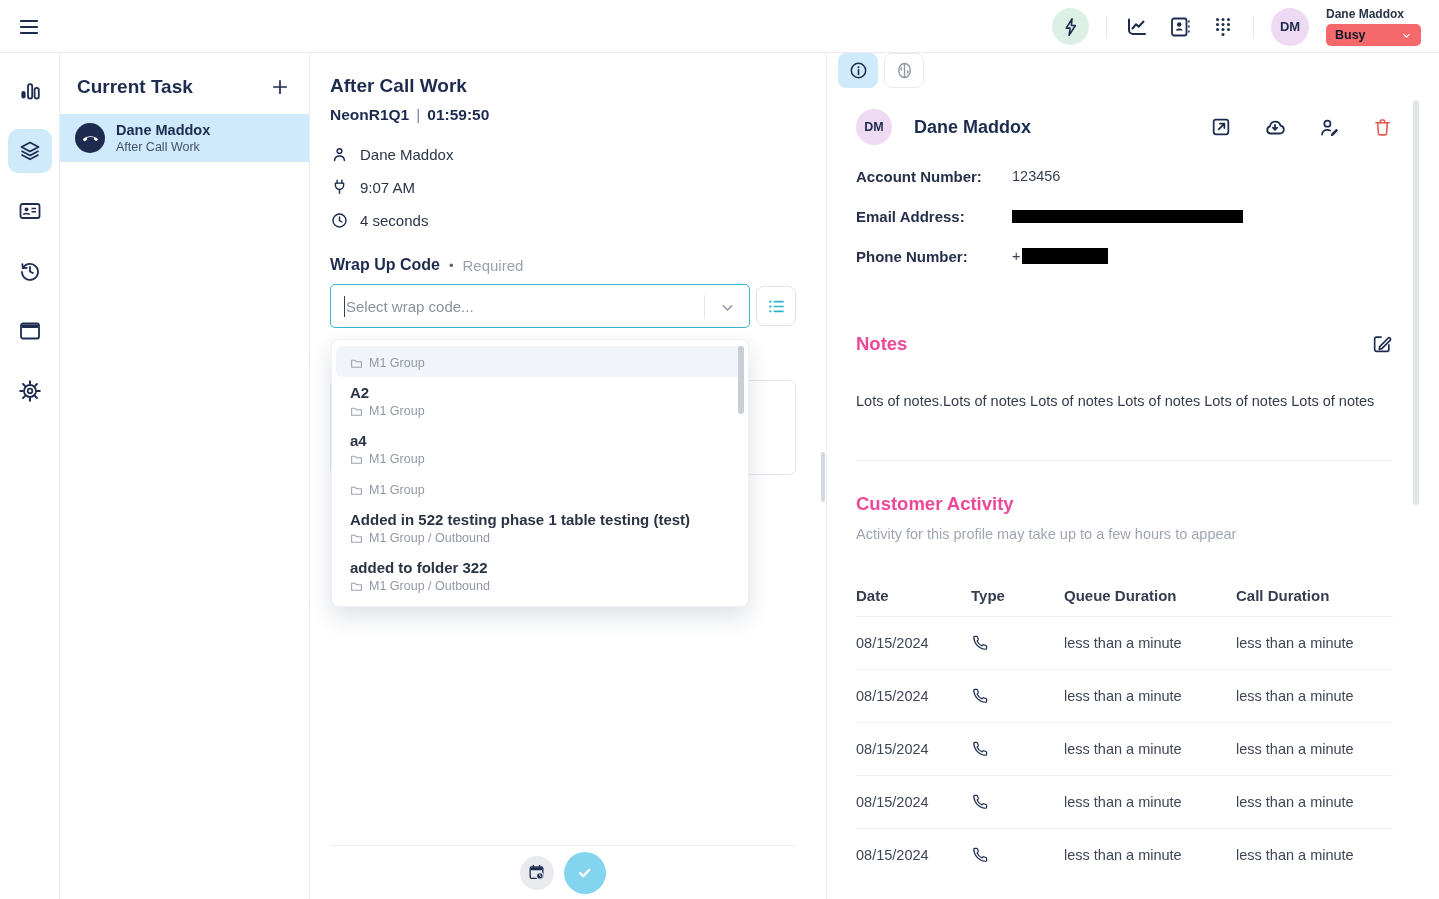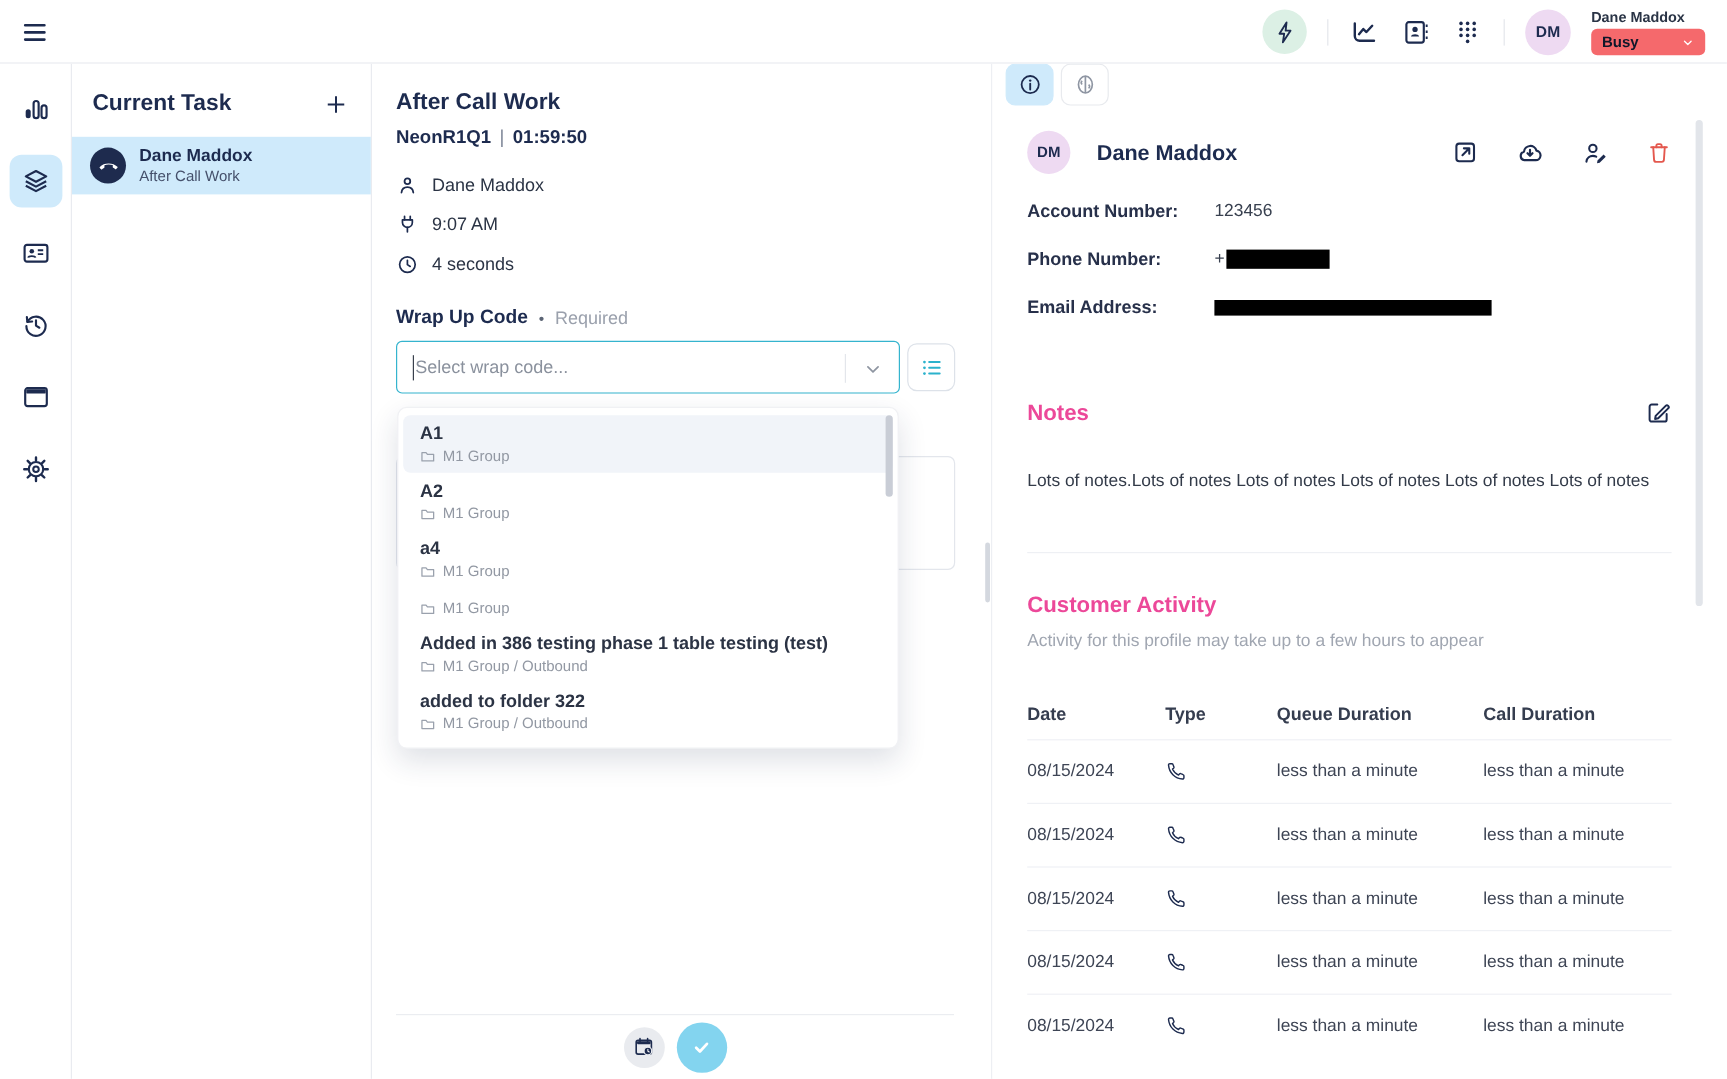--- a/index.html
+++ b/index.html
@@ -298,21 +298,20 @@
     <div class="select-box">
       <span class="caret"></span>
       <span class="placeholder">Select wrap code...</span>
       <span class="select-sep"></span>
       <svg class="select-chevron" width="17" height="17" viewBox="0 0 24 24">
           <path d="M6 9.5l6 6 6-6" stroke="#8e95a1" stroke-width="2" fill="none" stroke-linecap="round" stroke-linejoin="round"></path>
         </svg>
 
       <div class="dropdown">
         <div class="option highlight">
-          <div class="opt-title">A1</div>
           <div class="opt-group">
               <svg width="13" height="13" viewBox="0 0 16 16">
                 <path d="M2 4h4.2l1.4 1.8H14v6.7H2Z" fill="none" stroke="#9aa1ad" stroke-width="1.3" stroke-linejoin="round"></path>
               </svg>
               <span>M1 Group</span>
             </div>
         </div>
         <div class="option">
           <div class="opt-title">A2</div>
           <div class="opt-group">
@@ -333,21 +332,21 @@
         </div>
         <div class="option">
           <div class="opt-group">
               <svg width="13" height="13" viewBox="0 0 16 16">
                 <path d="M2 4h4.2l1.4 1.8H14v6.7H2Z" fill="none" stroke="#9aa1ad" stroke-width="1.3" stroke-linejoin="round"></path>
               </svg>
               <span>M1 Group</span>
             </div>
         </div>
         <div class="option">
-          <div class="opt-title">Added in 386 testing phase 1 table testing (test)</div>
+          <div class="opt-title">Added in 522 testing phase 1 table testing (test)</div>
           <div class="opt-group">
               <svg width="13" height="13" viewBox="0 0 16 16">
                 <path d="M2 4h4.2l1.4 1.8H14v6.7H2Z" fill="none" stroke="#9aa1ad" stroke-width="1.3" stroke-linejoin="round"></path>
               </svg>
               <span>M1 Group / Outbound</span>
             </div>
         </div>
         <div class="option">
           <div class="opt-title">added to folder 322</div>
           <div class="opt-group">
@@ -441,27 +440,27 @@
             </svg>
         </button>
       </span>
     </div>
 
     <div class="field-row">
       <span class="field-label">Account Number:</span>
       <span class="field-value">123456</span>
     </div>
     <div class="field-row">
+      <span class="field-label">Email Address:</span>
+      <span class="redact redact-email"></span>
+    </div>
+    <div class="field-row">
       <span class="field-label">Phone Number:</span>
       <span class="field-value">+</span>
       <span class="redact redact-phone"></span>
-    </div>
-    <div class="field-row">
-      <span class="field-label">Email Address:</span>
-      <span class="redact redact-email"></span>
     </div>
 
     <div class="notes-head">
       <h3 class="section-title">Notes</h3>
       <button class="icon-btn">
         <svg width="22" height="22" viewBox="0 0 24 24" fill="none" stroke="#1d2b4f" stroke-width="1.8" stroke-linecap="round" stroke-linejoin="round">
             <path d="M19.5 13v5a2 2 0 0 1-2 2H6a2 2 0 0 1-2-2V6.5a2 2 0 0 1 2-2h5"></path>
             <path d="M9.5 14.8 18.6 5.7a1.6 1.6 0 0 1 2.3 2.3L11.8 17l-2.8.6.5-2.8Z"></path>
           </svg>
       </button>

